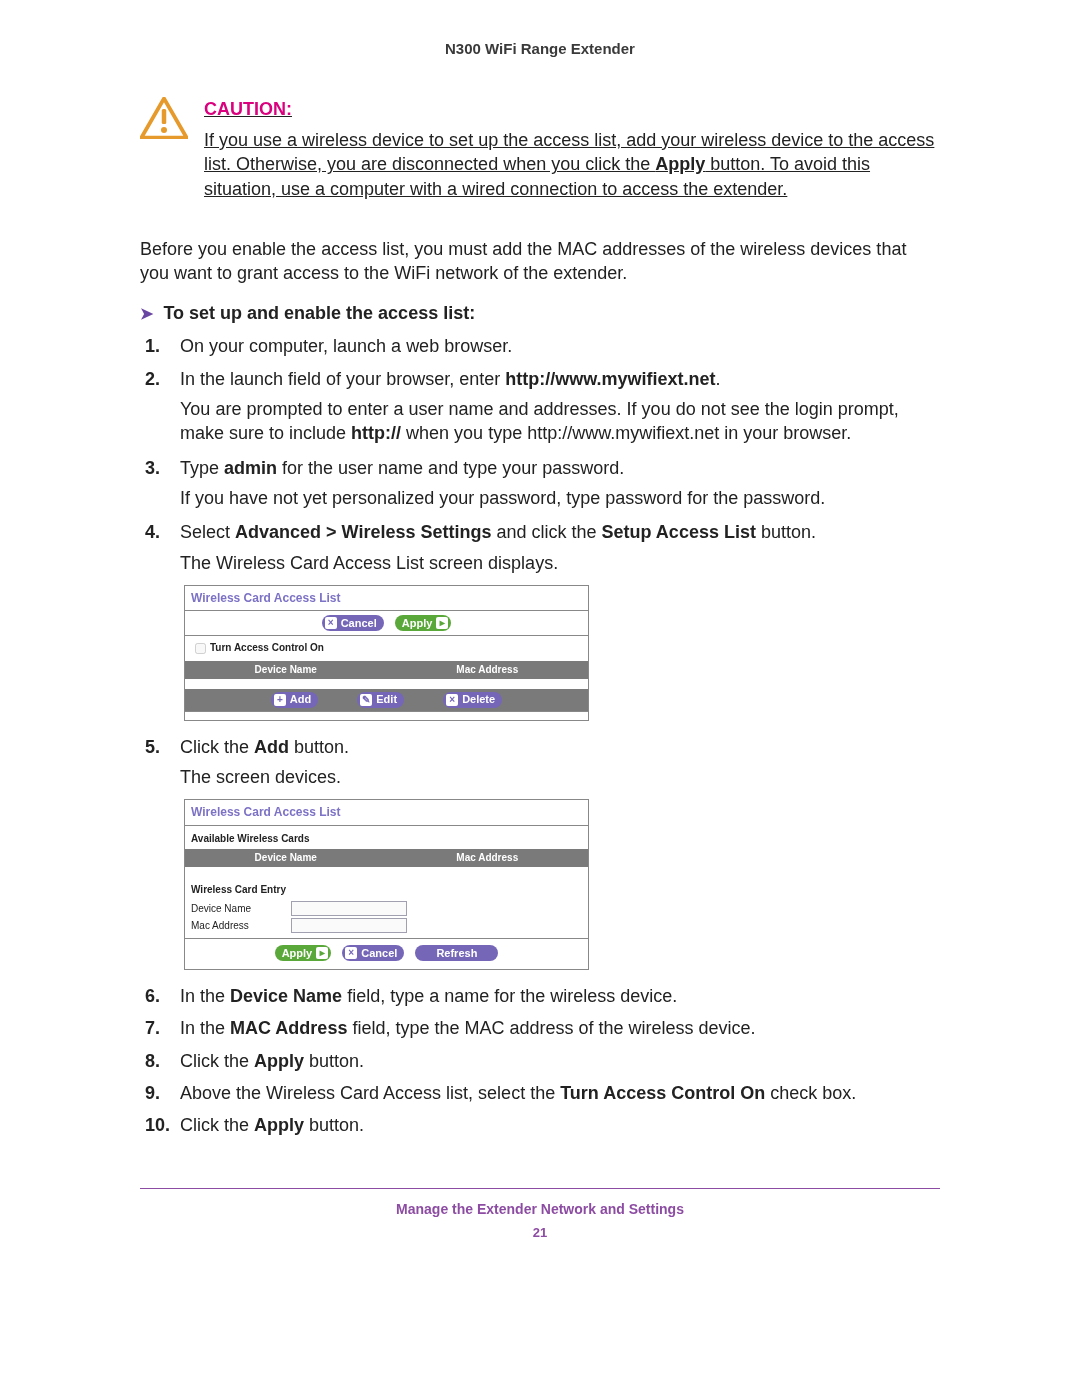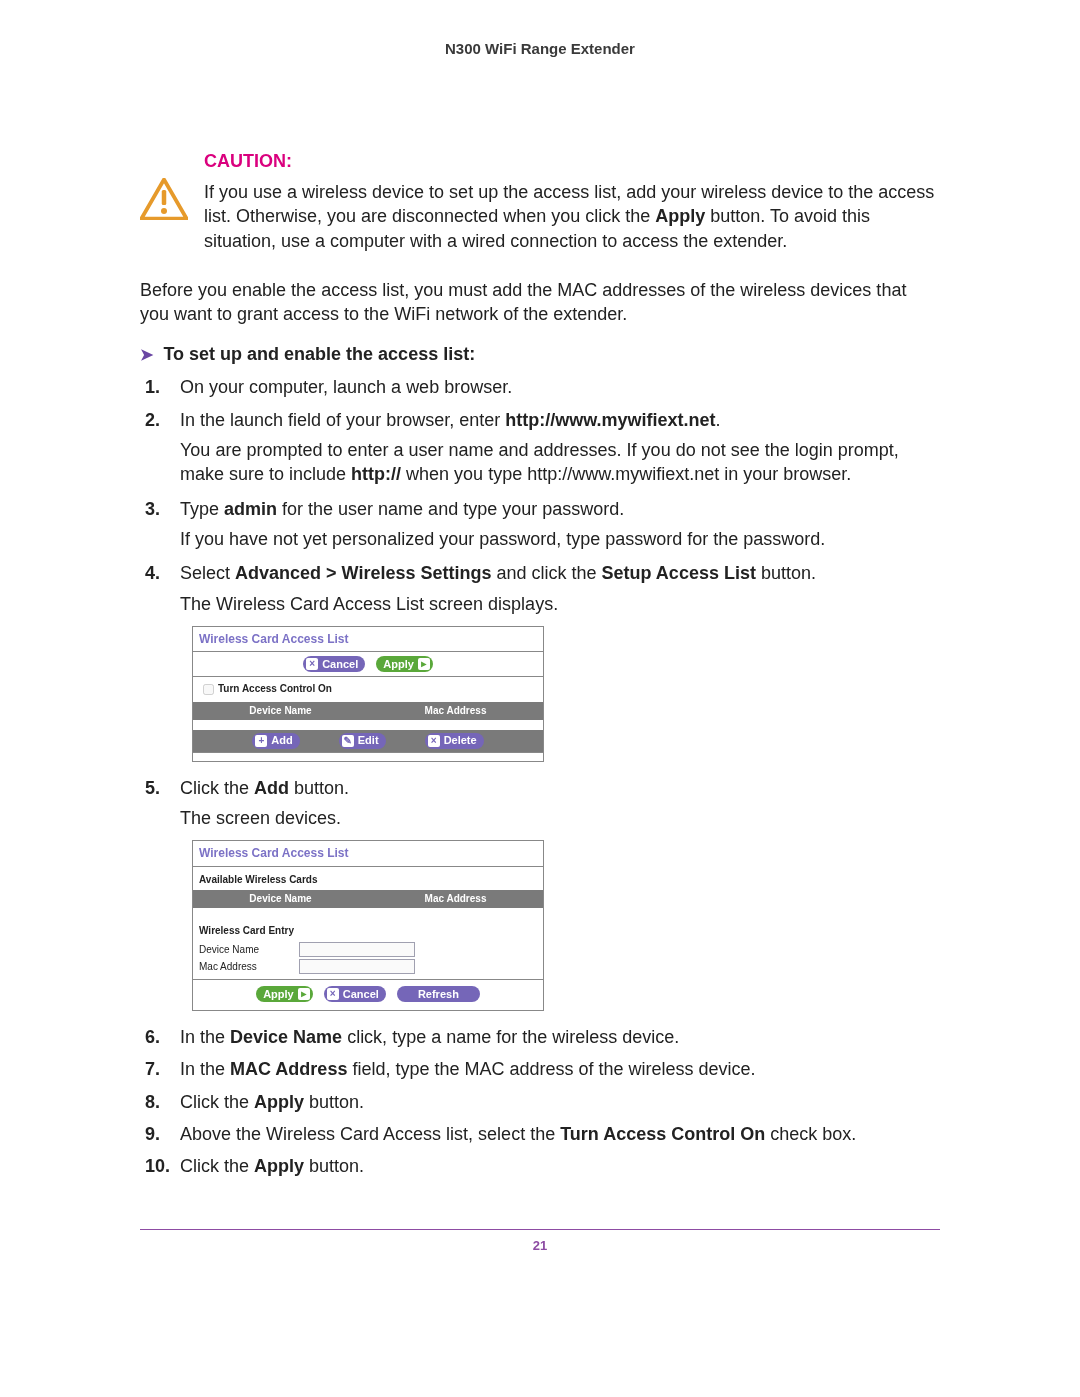--- a/index.html
+++ b/index.html
@@ -14,26 +14,27 @@
     margin: 0 auto;
     padding: 40px 140px 30px 140px;
     box-sizing: border-box;
     position: relative;
   }
   .header-title {
     text-align: center;
     font-weight: bold;
     font-size: 15px;
     color: #3a3a3a;
-    margin-bottom: 92px;
+    margin-bottom: 40px;
   }
   .caution-block {
     display: flex;
-    align-items: center;
-    margin-bottom: 25px;
+    align-items: flex-start;
+    margin-bottom: 36px;
+    text-decoration: underline;
   }
   .caution-icon {
     width: 54px;
     flex: none;
     margin-right: 10px;
   }
   .caution-heading {
     color: #da007e;
     font-weight: bold;
     font-size: 18px;
@@ -79,22 +80,22 @@
   .substep {
     margin: 6px 0 10px 0;
     font-size: 18px;
     line-height: 1.35;
   }
   b { font-weight: bold; }
 
   
   .ss {
     border: 1px solid #888;
-    width: 352px;
-    margin: 8px 0 14px 12px;
+    width: 405px;
+    margin: 8px 0 14px 4px;
     font-size: 11px;
     font-family: Tahoma, Arial, sans-serif;
     box-sizing: border-box;
   }
   .ss-title {
     color: #7c72c6;
     font-weight: bold;
     font-size: 12px;
     padding: 4px 6px;
   }
@@ -319,31 +320,32 @@
               <span class="lbl">Cancel</span>
             </span>
           <span class="ss-btn">
               <span class="lbl" style="padding:0 18px">Refresh</span>
             </span>
         </div>
       </div>
     </li>
 
     <li>
-      <span>In the </span><b>Device Name</b><span> click, type a name for the wireless device.</span>
+      <span>In the </span><b>Device Name</b><span> field, type a name for the wireless device.</span>
     </li>
     <li>
       <span>In the </span><b>MAC Address</b><span> field, type the MAC address of the wireless device.</span>
     </li>
     <li>
       <span>Click the </span><b>Apply</b><span> button.</span>
     </li>
     <li>
       <span>Above the Wireless Card Access list, select the </span><b>Turn Access Control On</b><span> check box.</span>
     </li>
     <li>
       <span>Click the </span><b>Apply</b><span> button.</span>
     </li>
   </ol>
 
   <div class="footer-rule"></div>
+  <div class="footer-text">Manage the Extender Network and Settings</div>
   <div class="footer-page">21</div>
 </div>
 
 </body></html>

